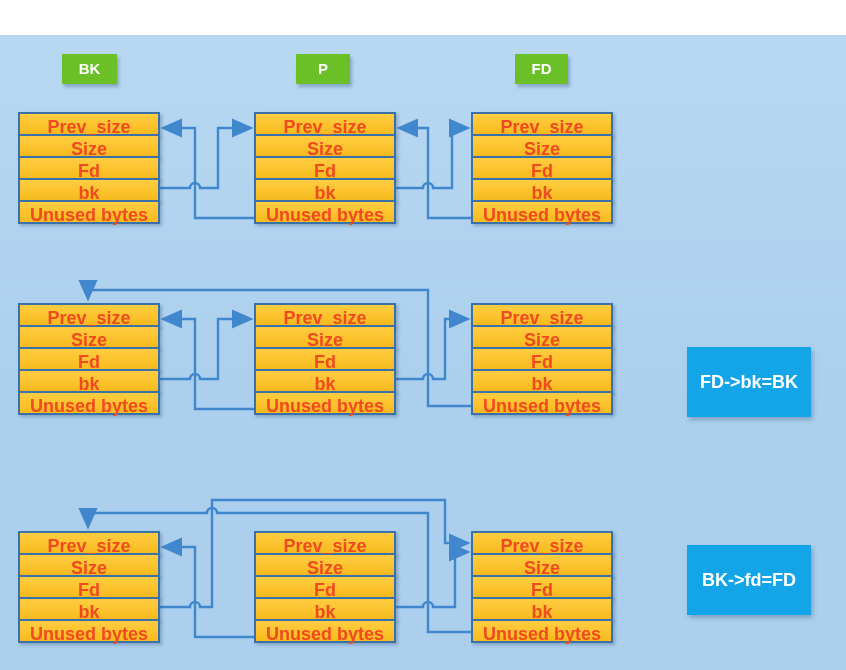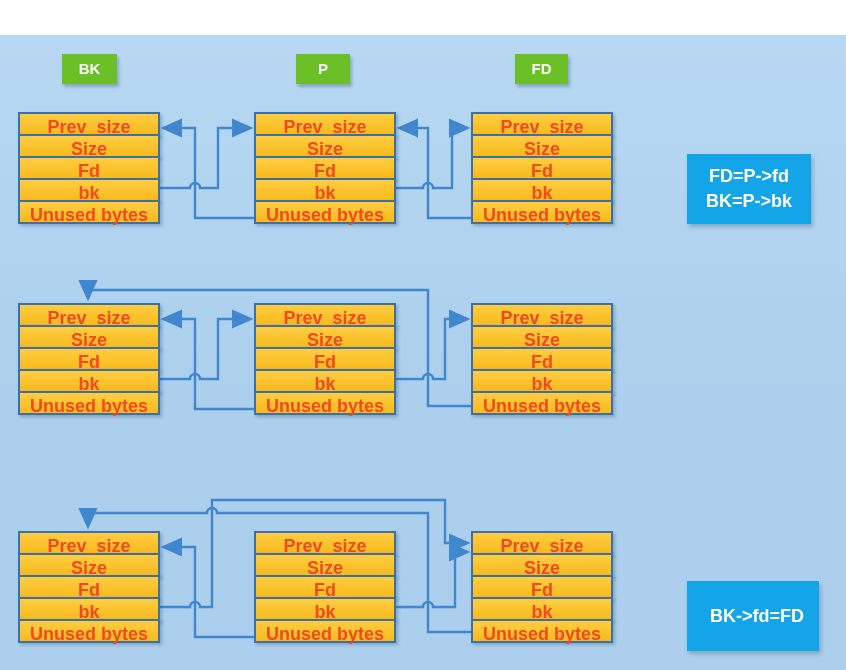--- a/index.html
+++ b/index.html
@@ -44,21 +44,21 @@
 
   .annotation{
     position:absolute;left:687px;width:124px;height:70px;
     background:var(--ann-fill);color:var(--ann-text);
     font-weight:bold;font-size:18px;line-height:25px;
     display:flex;flex-direction:column;justify-content:center;align-items:center;
     box-shadow:2px 3px 4px rgba(60,90,130,.35);
   }
   .ann-1{top:119px;}
   .ann-2{top:312px;}
-  .ann-3{top:546px;padding-left:8px;}
+  .ann-3{top:510px;}
 </style>
 </head>
 <body>
 
 <div class="canvas">
 
   <svg class="arrow-layer" id="arrow-layer">
     <defs>
       <marker id="ah" markerWidth="9" markerHeight="8" refX="7.5" refY="4" orient="auto">
         <path class="ah" d="M0,0 L9,4 L0,8 z"></path>
@@ -141,21 +141,20 @@
       <div class="cell">Unused bytes</div>
     </div>
   <div class="chunk col-fd row-3">
       <div class="cell">Prev_size</div>
       <div class="cell">Size</div>
       <div class="cell">Fd</div>
       <div class="cell">bk</div>
       <div class="cell">Unused bytes</div>
     </div>
 
-  <div class="annotation ann-1">
-    <div>FD=P-&gt;fd</div>
-    <div>BK=P-&gt;bk</div>
+  <div class="annotation ann-2">
+    <div>FD-&gt;bk=BK</div>
   </div>
   <div class="annotation ann-3">
     <div>BK-&gt;fd=FD</div>
   </div>
 
 </div>
 
 </body></html>

